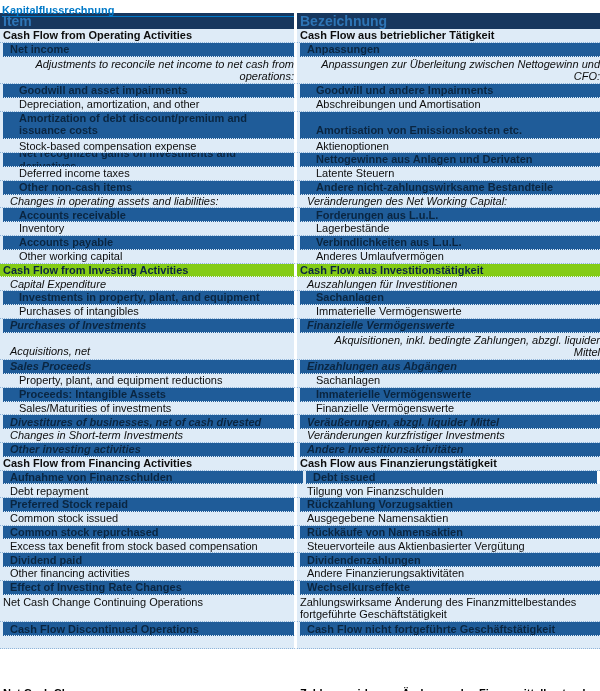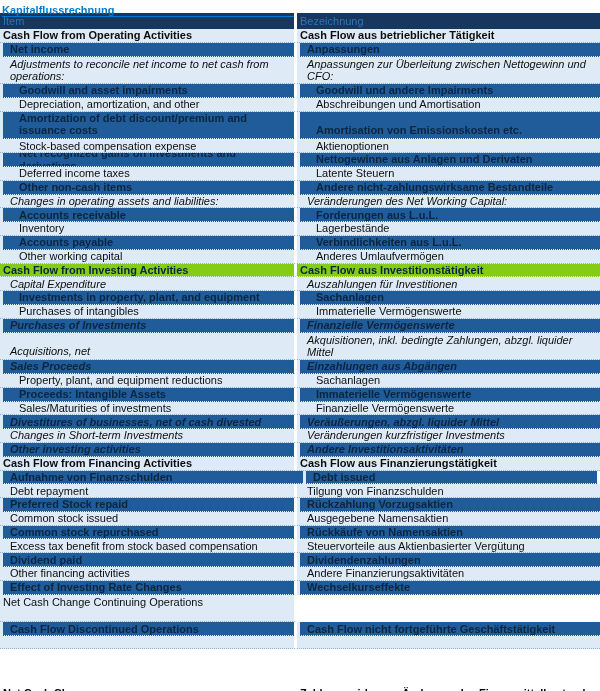--- a/index.html
+++ b/index.html
@@ -1,39 +1,39 @@
 <!DOCTYPE html>
 <html><head>
 <meta charset="utf-8">
 <style>
   html,body{margin:0;padding:0;background:#fff;}
   .page{width:600px;height:691px;overflow:hidden;font-family:"Liberation Sans",sans-serif;background:#fff;position:relative;}
   .title-bar{height:13px;padding-left:2px;background:#fff;}
   .title-span{font-weight:bold;font-size:11px;line-height:12px;color:#0079C8;display:inline-block;width:292px;border-bottom:1px solid #0079C8;white-space:nowrap;}
   .hdr{display:flex;height:16px;background:#17375E;}
-  .hdr .cell{display:flex;align-items:center;font-size:11px;font-weight:normal;color:#2E75B6;}
+  .hdr .cell{display:flex;align-items:center;font-size:14px;font-weight:bold;color:#2E75B6;}
   .cell{box-sizing:border-box;}
   .cell.en{width:297px;border-right:3px solid #ffffff;}
   .cell.de{flex:1;}
   .row{display:flex;height:13.8px;}
   .row.tall{height:27.6px;}
   .row.spacer{height:13px;}
   .row.final{height:15px;margin-top:37px;}
   .row .cell{display:flex;align-items:center;font-size:11px;line-height:12.3px;overflow:hidden;}
   .row.light .cell{background:#DEEBF7;color:#0d0d0d;border-bottom:1px dotted #8FB4D9;}
   .row.dark .cell{background:#84cc16;color:#0A2540;font-weight:bold;border-bottom:1px dotted #DDEBF7;}
   .row.dark .cell.strip{background:linear-gradient(90deg,#DEEBF7 0 3px,#1F5C99 3px);}
   .row.white .cell{background:#ffffff;color:#000;border-bottom:none;}
   .cell.b{font-weight:bold;}
   .cell.i{font-style:italic;}
   .cell.v-bottom{align-items:flex-end;padding-bottom:2px;}
   .cell.v-top{align-items:flex-start;padding-top:1px;}
   .cell span{display:block;}
   .ind0{padding-left:3px;}
-  .ind1{padding-left:10px;}
+  .ind1{padding-left:10px;text-align:right;}
   .ind2{padding-left:19px;}
   .footer{height:28px;background:#17375E;display:flex;justify-content:flex-end;align-items:center;padding-right:8px;box-sizing:border-box;}
   .logo{display:flex;align-items:baseline;}
   .logo-diy{font-weight:bold;font-size:18px;color:#0A1A2E;letter-spacing:-1px;}
   .logo-script{font-family:"DejaVu Serif",serif;font-style:italic;font-weight:bold;font-size:16px;color:#0A1A2E;margin-left:1px;border-bottom:2px solid #0A1A2E;}
 </style>
 </head>
 <body>
 
 <div class="page">
@@ -352,20 +352,23 @@
           <span>Effect of Investing Rate Changes</span>
         </div>
         <div class="cell de ind1 strip">
           <span>Wechselkurseffekte</span>
         </div>
       </div>
       <div class="row light tall">
         <div class="cell en ind0 v-top">
           <span>Net Cash Change Continuing Operations</span>
         </div>
+        <div class="cell de ind0 v-top">
+          <span>Zahlungswirksame Änderung des Finanzmittelbestandes fortgeführte Geschäftstätigkeit</span>
+        </div>
       </div>
       <div class="row dark">
         <div class="cell en ind1 strip">
           <span>Cash Flow Discontinued Operations</span>
         </div>
         <div class="cell de ind1 strip">
           <span>Cash Flow nicht fortgeführte Geschäftstätigkeit</span>
         </div>
       </div>
       <div class="row light spacer">

